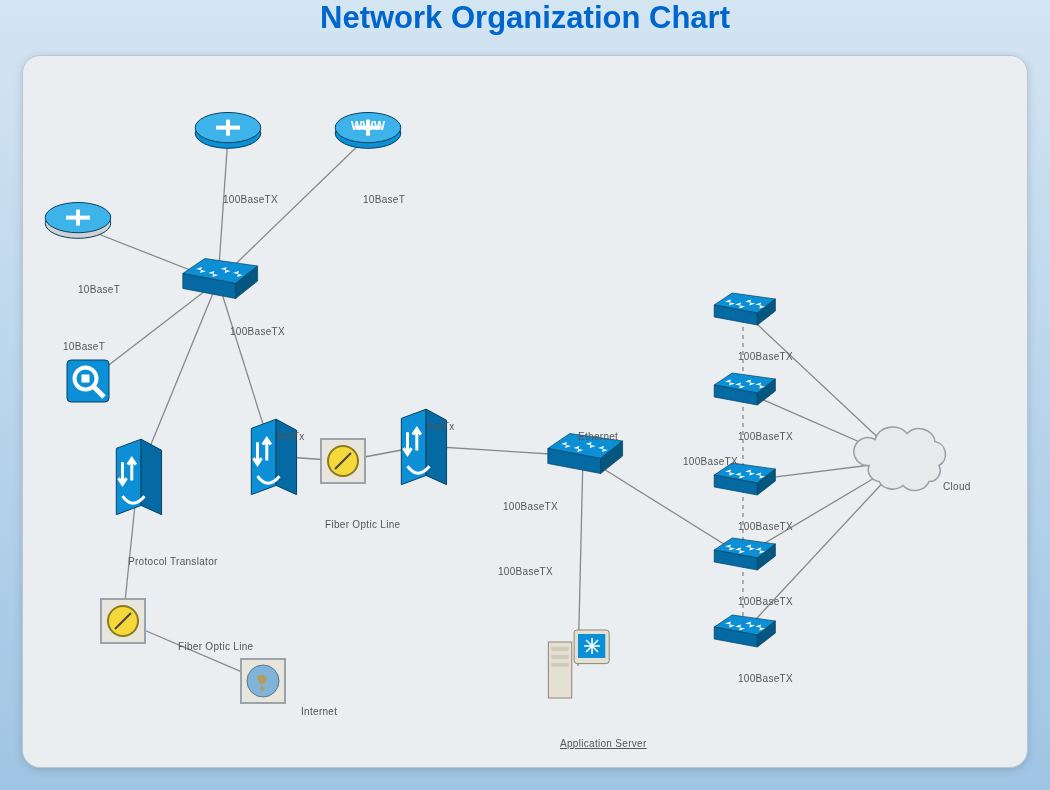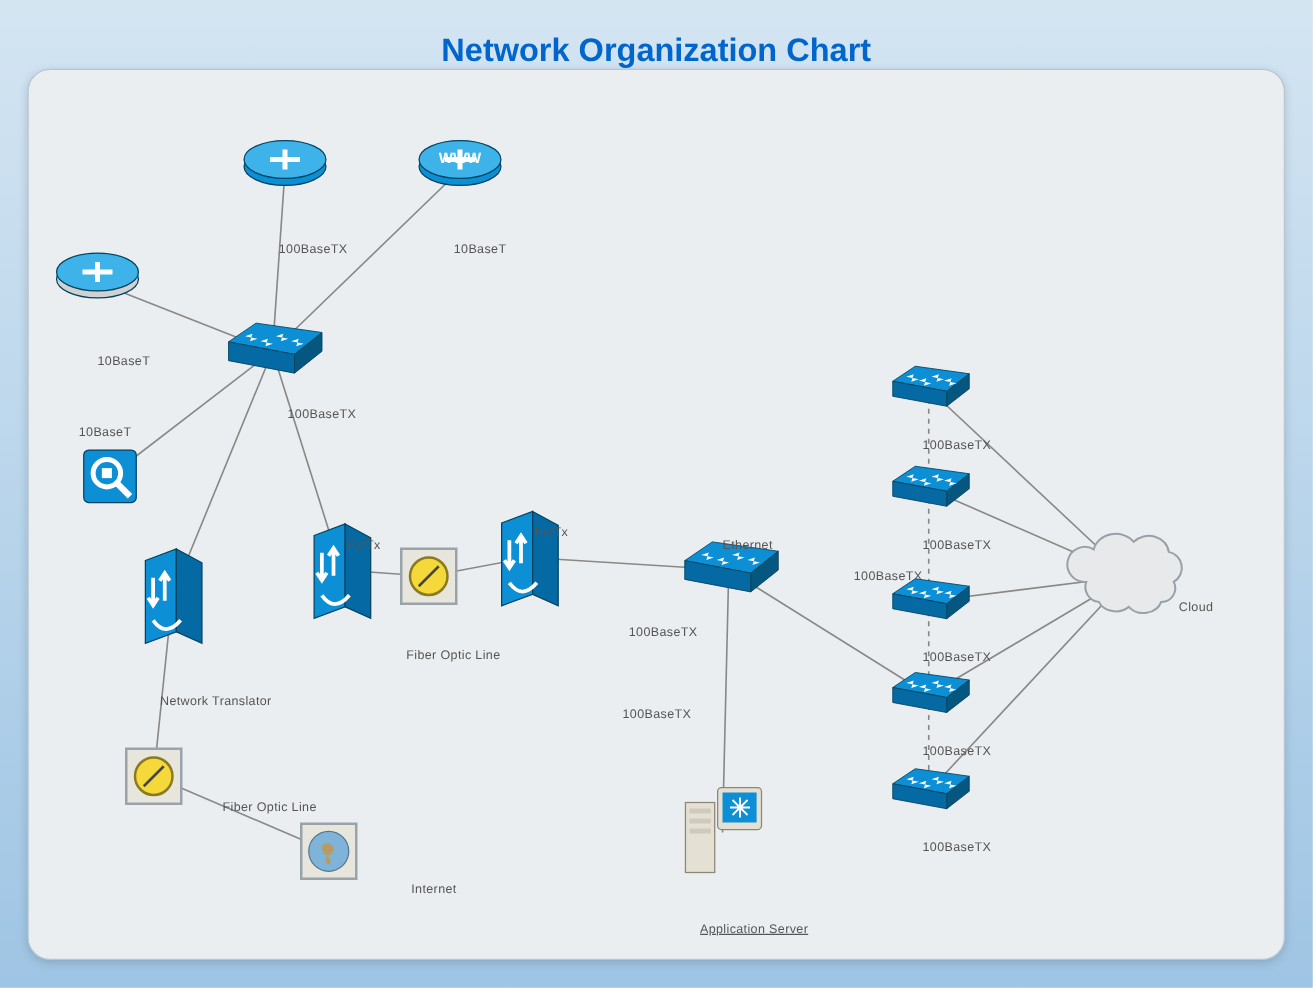--- a/index.html
+++ b/index.html
@@ -6,24 +6,24 @@
     margin: 0;
     padding: 0;
     width: 1050px;
     height: 790px;
     font-family: Verdana, Arial, sans-serif;
     background: linear-gradient(to bottom, #d4e5f2 0%, #9fc5e4 100%);
     overflow: hidden;
   }
   .title {
     text-align: center;
-    font-size: 26px;
+    font-size: 31px;
     font-weight: bold;
     color: #0066cc;
-    padding-top: 25px;
+    padding-top: 0;
   }
   .panel {
     position: absolute;
     left: 22px;
     top: 55px;
     right: 22px;
     bottom: 22px;
     background: #ebeef0;
     border: 1px solid #b7c7d5;
     border-radius: 18px;
@@ -115,21 +115,21 @@
         <path d="M46.64,13 l6,-2 l-1,3 l5,1 l-6,2 l1,-3 z" fill="#fff"></path>
         <path d="M58.96,17 l6,-2 l-1,3 l5,1 l-6,2 l1,-3 z" fill="#fff"></path>
       </svg>
       <div class="lbl" style="left: 207px; top: 270px;">100BaseTX</div>
       <svg width="62" height="92" style="position: absolute; left: 84px; top: 374px;">
         <path d="M9.299999999999999,18.400000000000002 L34.1,9.200000000000001 L34.1,75.44 L9.299999999999999,84.64 Z" fill="#0d8fd6" stroke="#034360"></path>
         <path d="M34.1,9.200000000000001 L54.56,20.24 L54.56,84.64 L34.1,75.44 Z" fill="#0569a3" stroke="#034360"></path>
         <path d="M15.5,32.199999999999996 l0,22 m-4,-6 l4,6 l4,-6 M24.8,50.6 l0,-22 m-4,6 l4,-6 l4,6" stroke="#fff" stroke-width="3" fill="none"></path>
         <path d="M15.5,66.24 q10,14 22,0" stroke="#fff" stroke-width="3" fill="none"></path>
       </svg>
-      <div class="lbl" style="left: 105px; top: 500px;">Network Translator</div>
+      <div class="lbl" style="left: 105px; top: 500px;">Protocol Translator</div>
       <svg width="62" height="92" style="position: absolute; left: 219px; top: 354px;">
         <path d="M9.299999999999999,18.400000000000002 L34.1,9.200000000000001 L34.1,75.44 L9.299999999999999,84.64 Z" fill="#0d8fd6" stroke="#034360"></path>
         <path d="M34.1,9.200000000000001 L54.56,20.24 L54.56,84.64 L34.1,75.44 Z" fill="#0569a3" stroke="#034360"></path>
         <path d="M15.5,32.199999999999996 l0,22 m-4,-6 l4,6 l4,-6 M24.8,50.6 l0,-22 m-4,6 l4,-6 l4,6" stroke="#fff" stroke-width="3" fill="none"></path>
         <path d="M15.5,66.24 q10,14 22,0" stroke="#fff" stroke-width="3" fill="none"></path>
       </svg>
       <div class="lbl" style="left: 255px; top: 375px;">Fx/Tx</div>
       <svg width="50" height="50" style="position: absolute; left: 295px; top: 380px;">
         <rect x="3" y="3" width="44" height="44" fill="#e8e6dc" stroke="#99a3ab" stroke-width="2"></rect>
         <circle cx="25" cy="25" r="15" fill="#f5d93a" stroke="#8a7a20" stroke-width="2"></circle>
@@ -168,21 +168,21 @@
         <rect x="3" y="3" width="44" height="44" fill="#e8e6dc" stroke="#99a3ab" stroke-width="2"></rect>
         <circle cx="25" cy="25" r="15" fill="#f5d93a" stroke="#8a7a20" stroke-width="2"></circle>
         <path d="M17,33 L33,17" stroke="#444" stroke-width="2"></path>
       </svg>
       <div class="lbl" style="left: 155px; top: 585px;">Fiber Optic Line</div>
       <svg width="50" height="50" style="position: absolute; left: 215px; top: 600px;">
         <rect x="3" y="3" width="44" height="44" fill="#e8e6dc" stroke="#99a3ab" stroke-width="2"></rect>
         <circle cx="25" cy="25" r="16" fill="#7fb4d8" stroke="#537893"></circle>
         <path d="M19,21 q6,-6 10,2 q-2,8 -8,4 z M23,29 q5,2 3,6 q-5,1 -3,-6 z" fill="#b89b5e"></path>
       </svg>
-      <div class="lbl" style="left: 306px; top: 650px;">Internet</div>
+      <div class="lbl" style="left: 278px; top: 650px;">Internet</div>
       <svg width="72" height="40" style="position: absolute; left: 684px; top: 235px;">
         <path d="M7.2,14 L25.2,2 L68.39999999999999,8 L50.4,22 Z" fill="#0d8fd6" stroke="#034360" stroke-width="0.7"></path>
         <path d="M7.2,14 L50.4,22 L50.4,34 L7.2,26 Z" fill="#0569a3" stroke="#034360" stroke-width="0.7"></path>
         <path d="M50.4,22 L68.39999999999999,8 L68.39999999999999,20 L50.4,34 Z" fill="#055780" stroke="#034360" stroke-width="0.7"></path>
         <path d="M18,10.4 l6,-2 l-1,3 l5,1 l-6,2 l1,-3 z" fill="#fff"></path>
         <path d="M28.080000000000002,13.600000000000001 l6,-2 l-1,3 l5,1 l-6,2 l1,-3 z" fill="#fff"></path>
         <path d="M38.160000000000004,10.4 l6,-2 l-1,3 l5,1 l-6,2 l1,-3 z" fill="#fff"></path>
         <path d="M48.24,13.600000000000001 l6,-2 l-1,3 l5,1 l-6,2 l1,-3 z" fill="#fff"></path>
       </svg>
       <div class="lbl" style="left: 715px; top: 295px;">100BaseTX</div>

